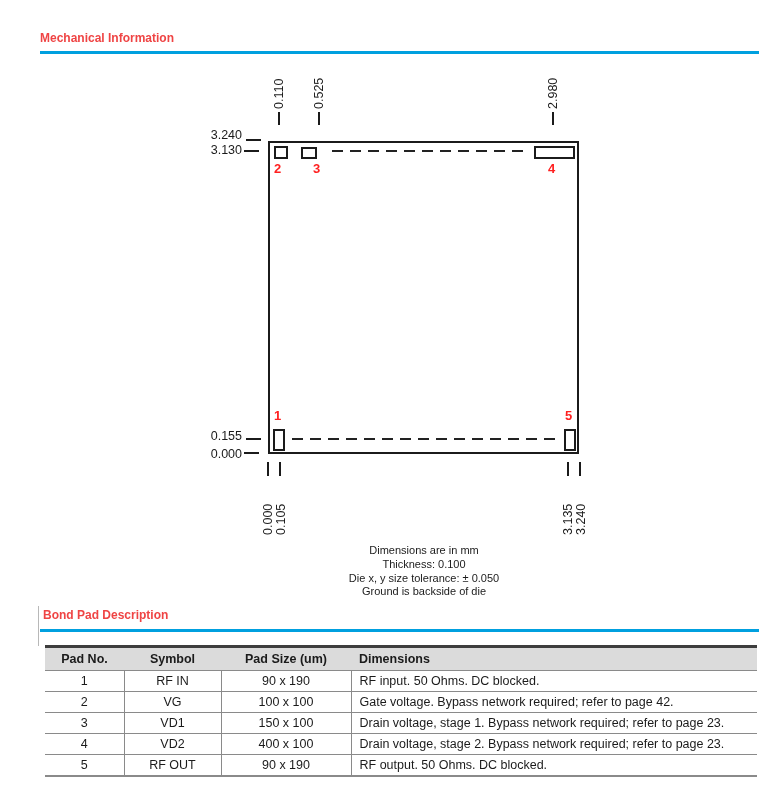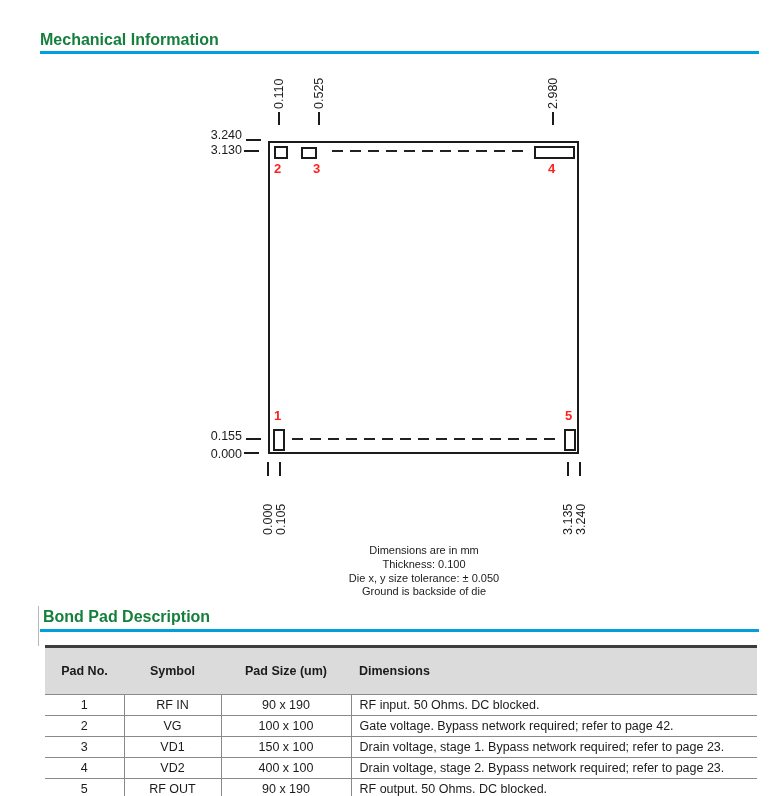--- a/index.html
+++ b/index.html
@@ -10,23 +10,23 @@
     height: 796px;
     background: #ffffff;
     font-family: "Liberation Sans", sans-serif;
     color: #1b1b1b;
     overflow: hidden;
   }
 
   
   .section-title {
     position: absolute;
-    font-size: 16px;
+    font-size: 12px;
     font-weight: bold;
-    color: #15803d;
+    color: #ef4444;
     white-space: nowrap;
   }
   .section-rule {
     position: absolute;
     height: 3px;
     width: 719px;
     left: 40px;
     background: #00A0DF;
   }
   .left-bar {
@@ -97,21 +97,21 @@
     table-layout: fixed;
     font-size: 12.5px;
     border-top: 3px solid #3d3d3d;
   }
   #bond-table th {
     background: #DBDBDB;
     font-weight: bold;
     height: 14px;
     border-bottom: 1px solid #8a8a8a;
     text-align: center;
-    padding: 16px;
+    padding: 4px;
   }
   #bond-table th.left, #bond-table td.left { text-align: left; padding-left: 8px; }
   #bond-table td {
     height: 21px;
     border-bottom: 1px solid #8a8a8a;
     text-align: center;
     padding: 0;
   }
   #bond-table tbody td + td { border-left: 1px solid #8a8a8a; }
   #bond-table tbody tr:last-child td { border-bottom: 2px solid #8a8a8a; }

